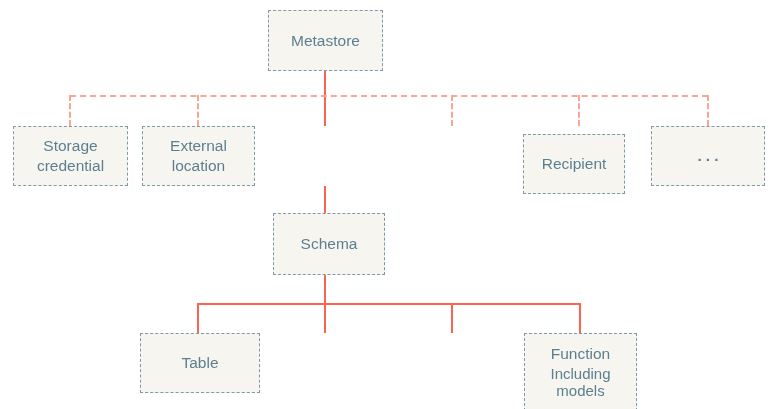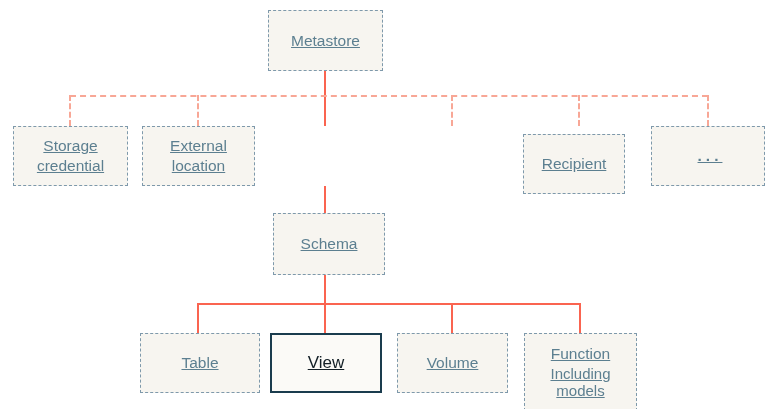--- a/index.html
+++ b/index.html
@@ -23,21 +23,20 @@
     flex-direction: column;
     align-items: center;
     justify-content: center;
     text-align: center;
     background: #F7F5F0;
     border: 1px dashed #7E99AB;
     color: #5C7F90;
     font-size: 15.5px;
     line-height: 1.28;
     z-index: 2;
-    text-decoration: underline;
   }
   .node .sublabel {
     font-size: 15px;
     line-height: 1.15;
     max-width: 74px;
     margin-top: 1px;
   }
   .node.highlight {
     background: #FBFAF7;
     border: 2px solid #1A3C4E;
@@ -125,26 +124,20 @@
   </div>
 
   <div class="node n-schema">
     <span>Schema</span>
   </div>
 
   <div class="node n-table">
     <span>Table</span>
   </div>
 
-  <div class="node highlight n-view">
-    <span>View</span>
-  </div>
 
-  <div class="node n-volume">
-    <span>Volume</span>
-  </div>
 
   <div class="node n-function">
     <span>Function</span>
     <span class="sublabel">Including models</span>
   </div>
 
 </div>
 
 </body></html>

